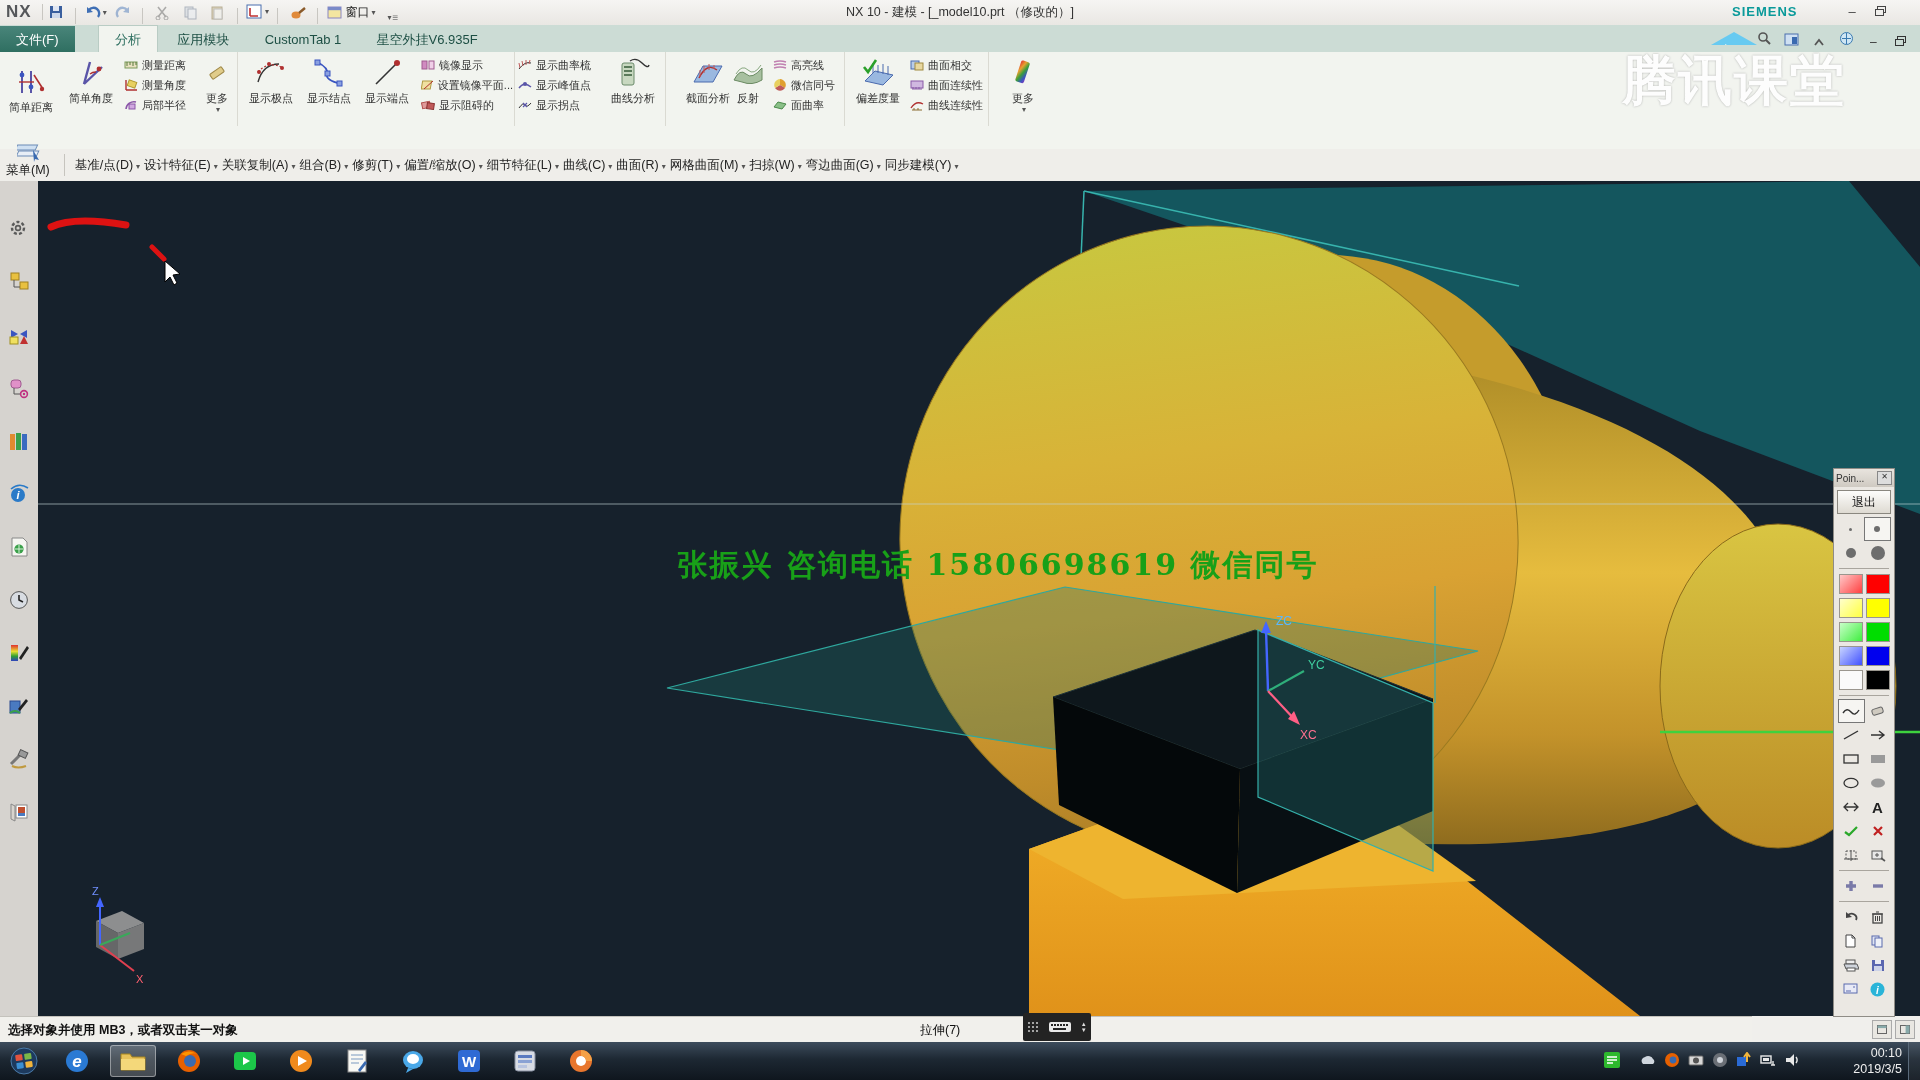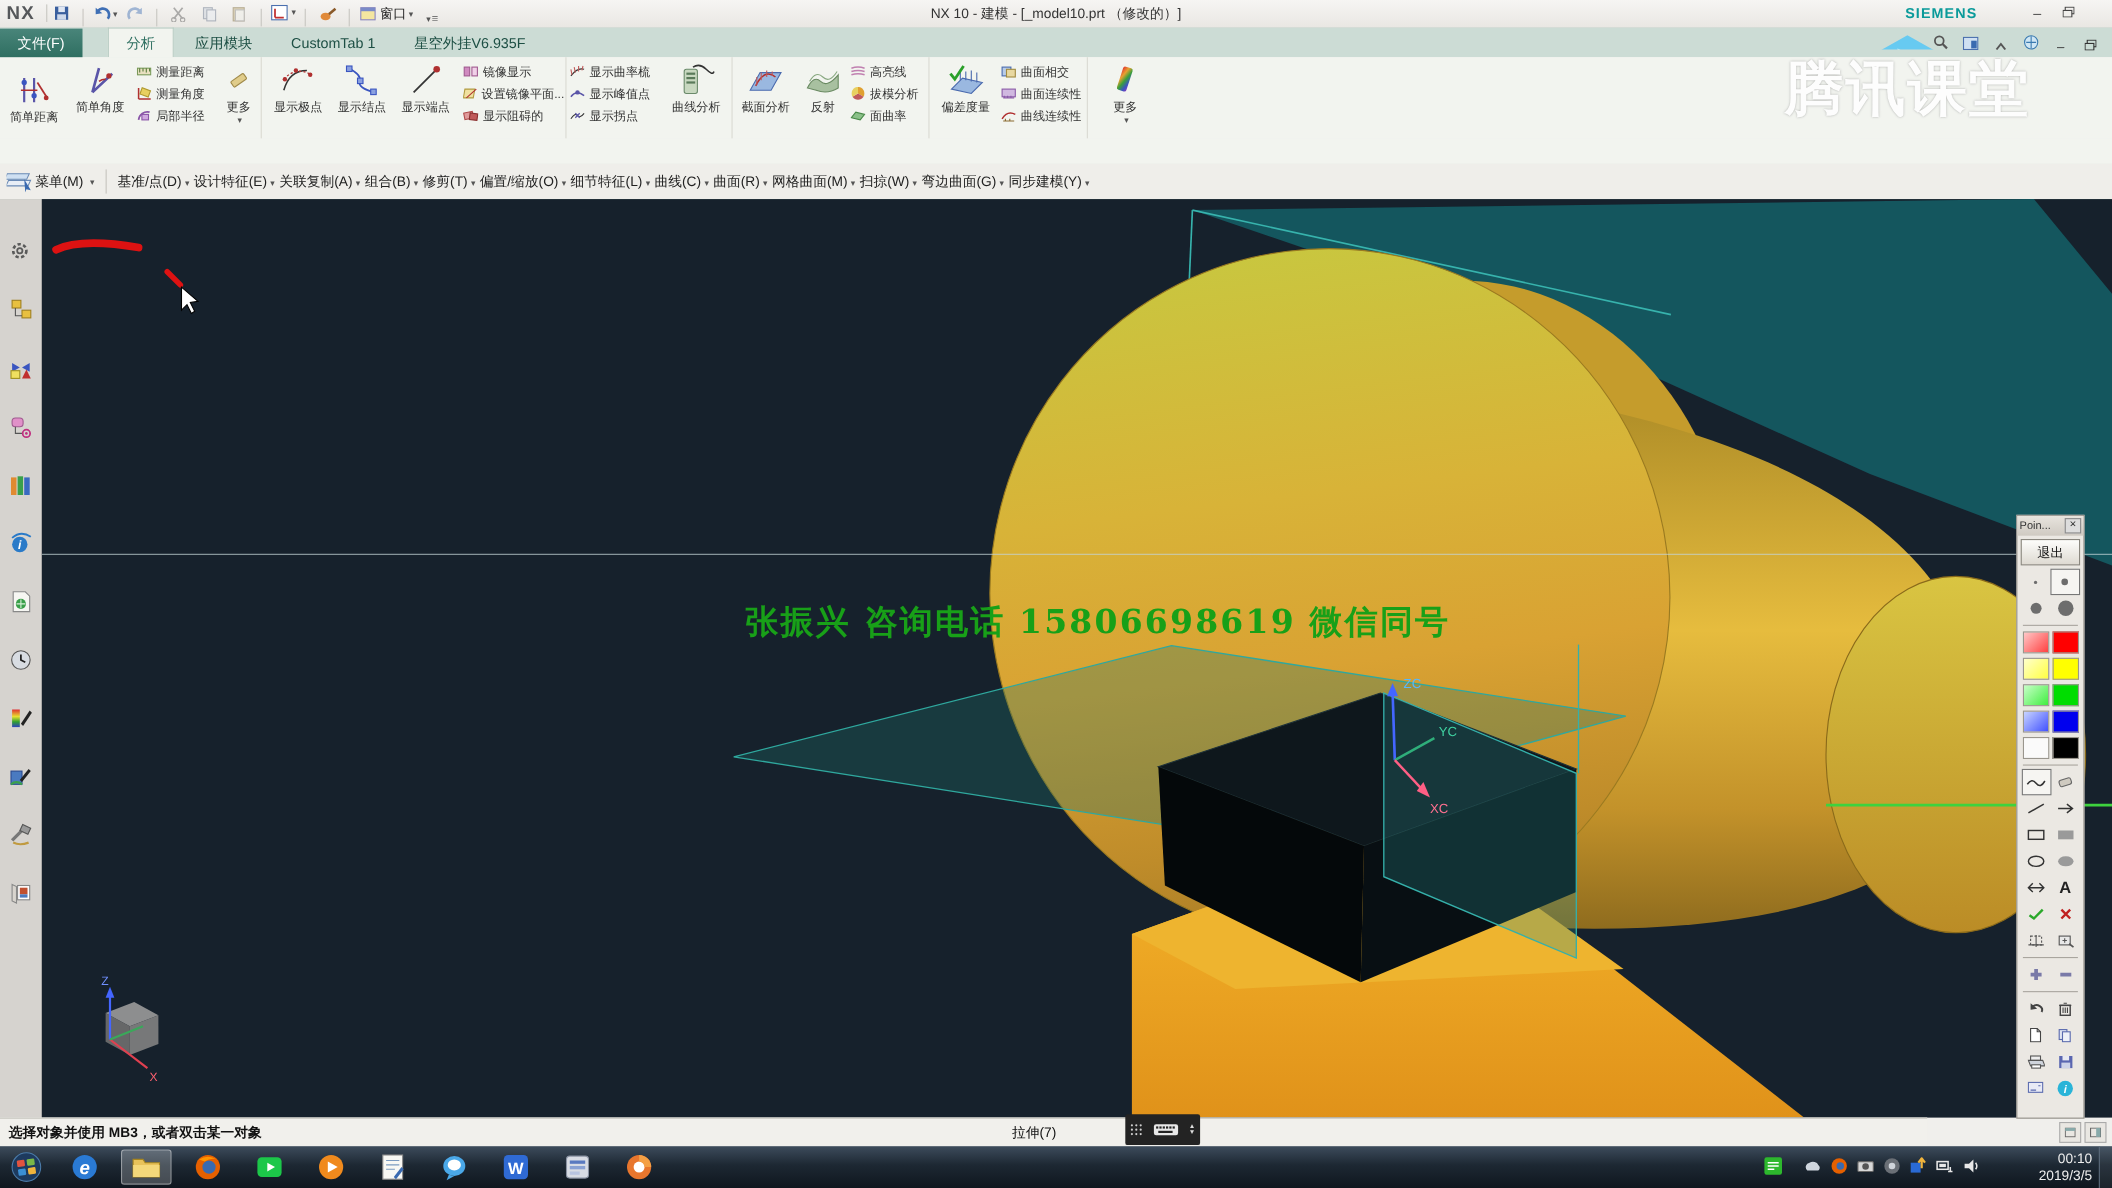--- a/index.html
+++ b/index.html
@@ -352,21 +352,21 @@
         </span>
       <span class="blabel">曲线分析</span>
     </div>
     <div class="glabel abs" style="top:74px;">
         <span>曲线形状</span>
         <span class="garrow">▾</span>
       </div>
   </div>
 
   <div class="rgroup" style="left:665px;width:179px;">
-    <div class="bigbtn" style="left:3px;width:56px;">
+    <div class="bigbtn" style="left:15px;width:56px;">
       <span class="ric">
           <svg width="34" height="30">
             <path d="M3 24 L12 8 L31 8 L22 24 Z" fill="#9ab8e0" stroke="#4a6aae"></path>
             <path d="M8 20 Q16 4 26 12" fill="none" stroke="#b03030" stroke-width="1.4"></path>
             <path d="M9 19 L9 12 M13 15 L13 8 M18 12 L18 6 M23 11 L23 7" stroke="#c05a5a"></path>
           </svg>
         </span>
       <span class="blabel">截面分析</span>
     </div>
     <div class="bigbtn" style="left:62px;width:42px;">
@@ -384,21 +384,21 @@
             <path d="M1 3 Q7 1 13 3 M1 6 Q7 4 13 6 M1 9 Q7 7 13 9" stroke="#c080b0" fill="none" stroke-width="1.4"></path>
           </svg>
           <span>高亮线</span>
         </div>
       <div class="smallbtn">
           <svg width="14" height="12">
             <path d="M7 6 L7 0 A6 6 0 0 1 12 9 Z" fill="#e0a030"></path>
             <path d="M7 6 L12 9 A6 6 0 0 1 2 9 Z" fill="#c05a5a"></path>
             <path d="M7 6 L2 9 A6 6 0 0 1 7 0 Z" fill="#e8d060"></path>
           </svg>
-          <span>拔模分析</span>
+          <span>微信同号</span>
         </div>
       <div class="smallbtn">
           <svg width="14" height="12">
             <path d="M1 8 L5 3 L13 5 L9 10 Z" fill="#8ac088" stroke="#4a8a4a"></path>
           </svg>
           <span>面曲率</span>
         </div>
     </div>
     <div class="glabel abs" style="top:74px;">
         <span>面形状</span>
@@ -464,21 +464,21 @@
         </span>
       <span class="blabel">更多</span>
         <span class="dd">▾</span>
     </div>
   </div>
 </div>
 
 <div id="grouplabels" class="abs"></div>
 
 <div id="menubar" class="abs">
-  <span style="margin-left:6px;display:inline-flex;align-items:center;">
+  <span style="margin-left:6px;display:inline-flex;align-items:center;flex-direction:column;">
     <svg width="26" height="20">
         <rect x="2" y="3" width="20" height="5" fill="#cfe0f2" stroke="#6a8ab5" transform="skewX(-25)"></rect>
         <rect x="6" y="9" width="20" height="5" fill="#e8eef6" stroke="#6a8ab5" transform="skewX(-25)"></rect>
         <path d="M16 8 L22 18 L18 17 L17 20 Z" fill="#3a6ab0"></path>
       </svg>
     <span class="menuitem">菜单(M)</span>
       <span class="dd">▾</span>
   </span>
   <span style="display:inline-block;width:1px;height:22px;background:#c6c4be;margin:0 10px;"></span>
   <span class="menuitem"><span>基准/点(D)</span><span class="dd">▾</span></span>

